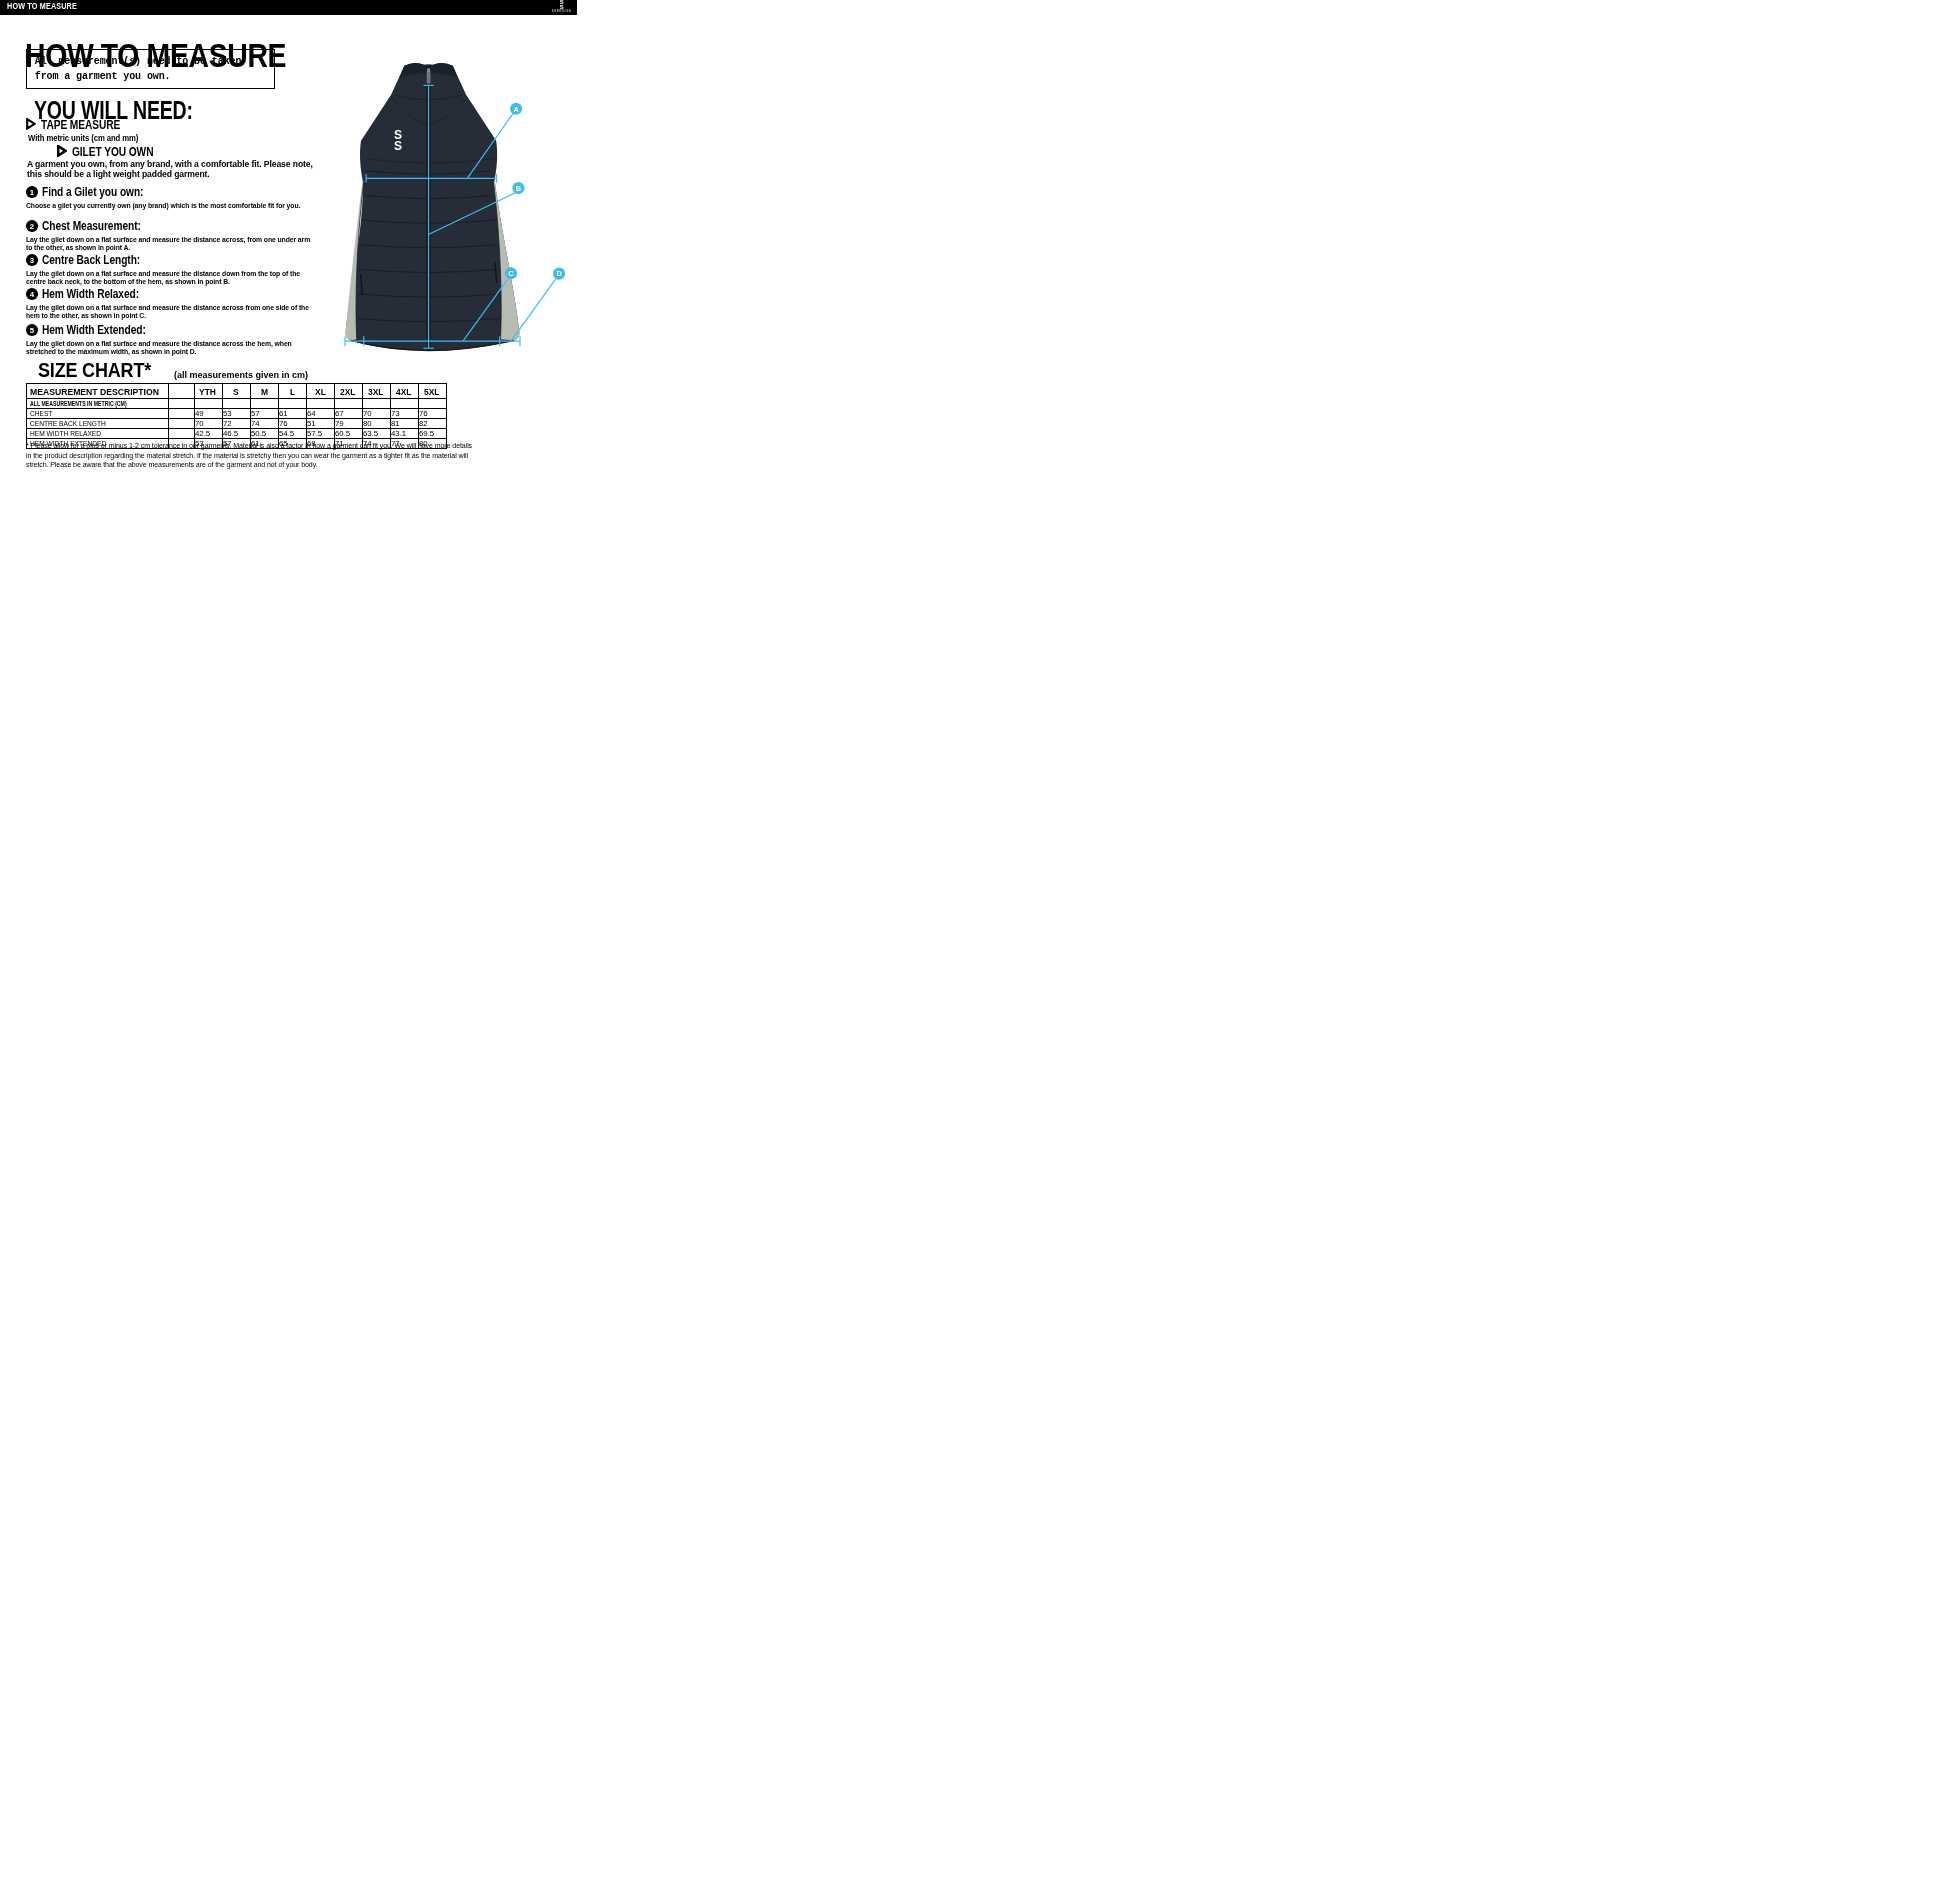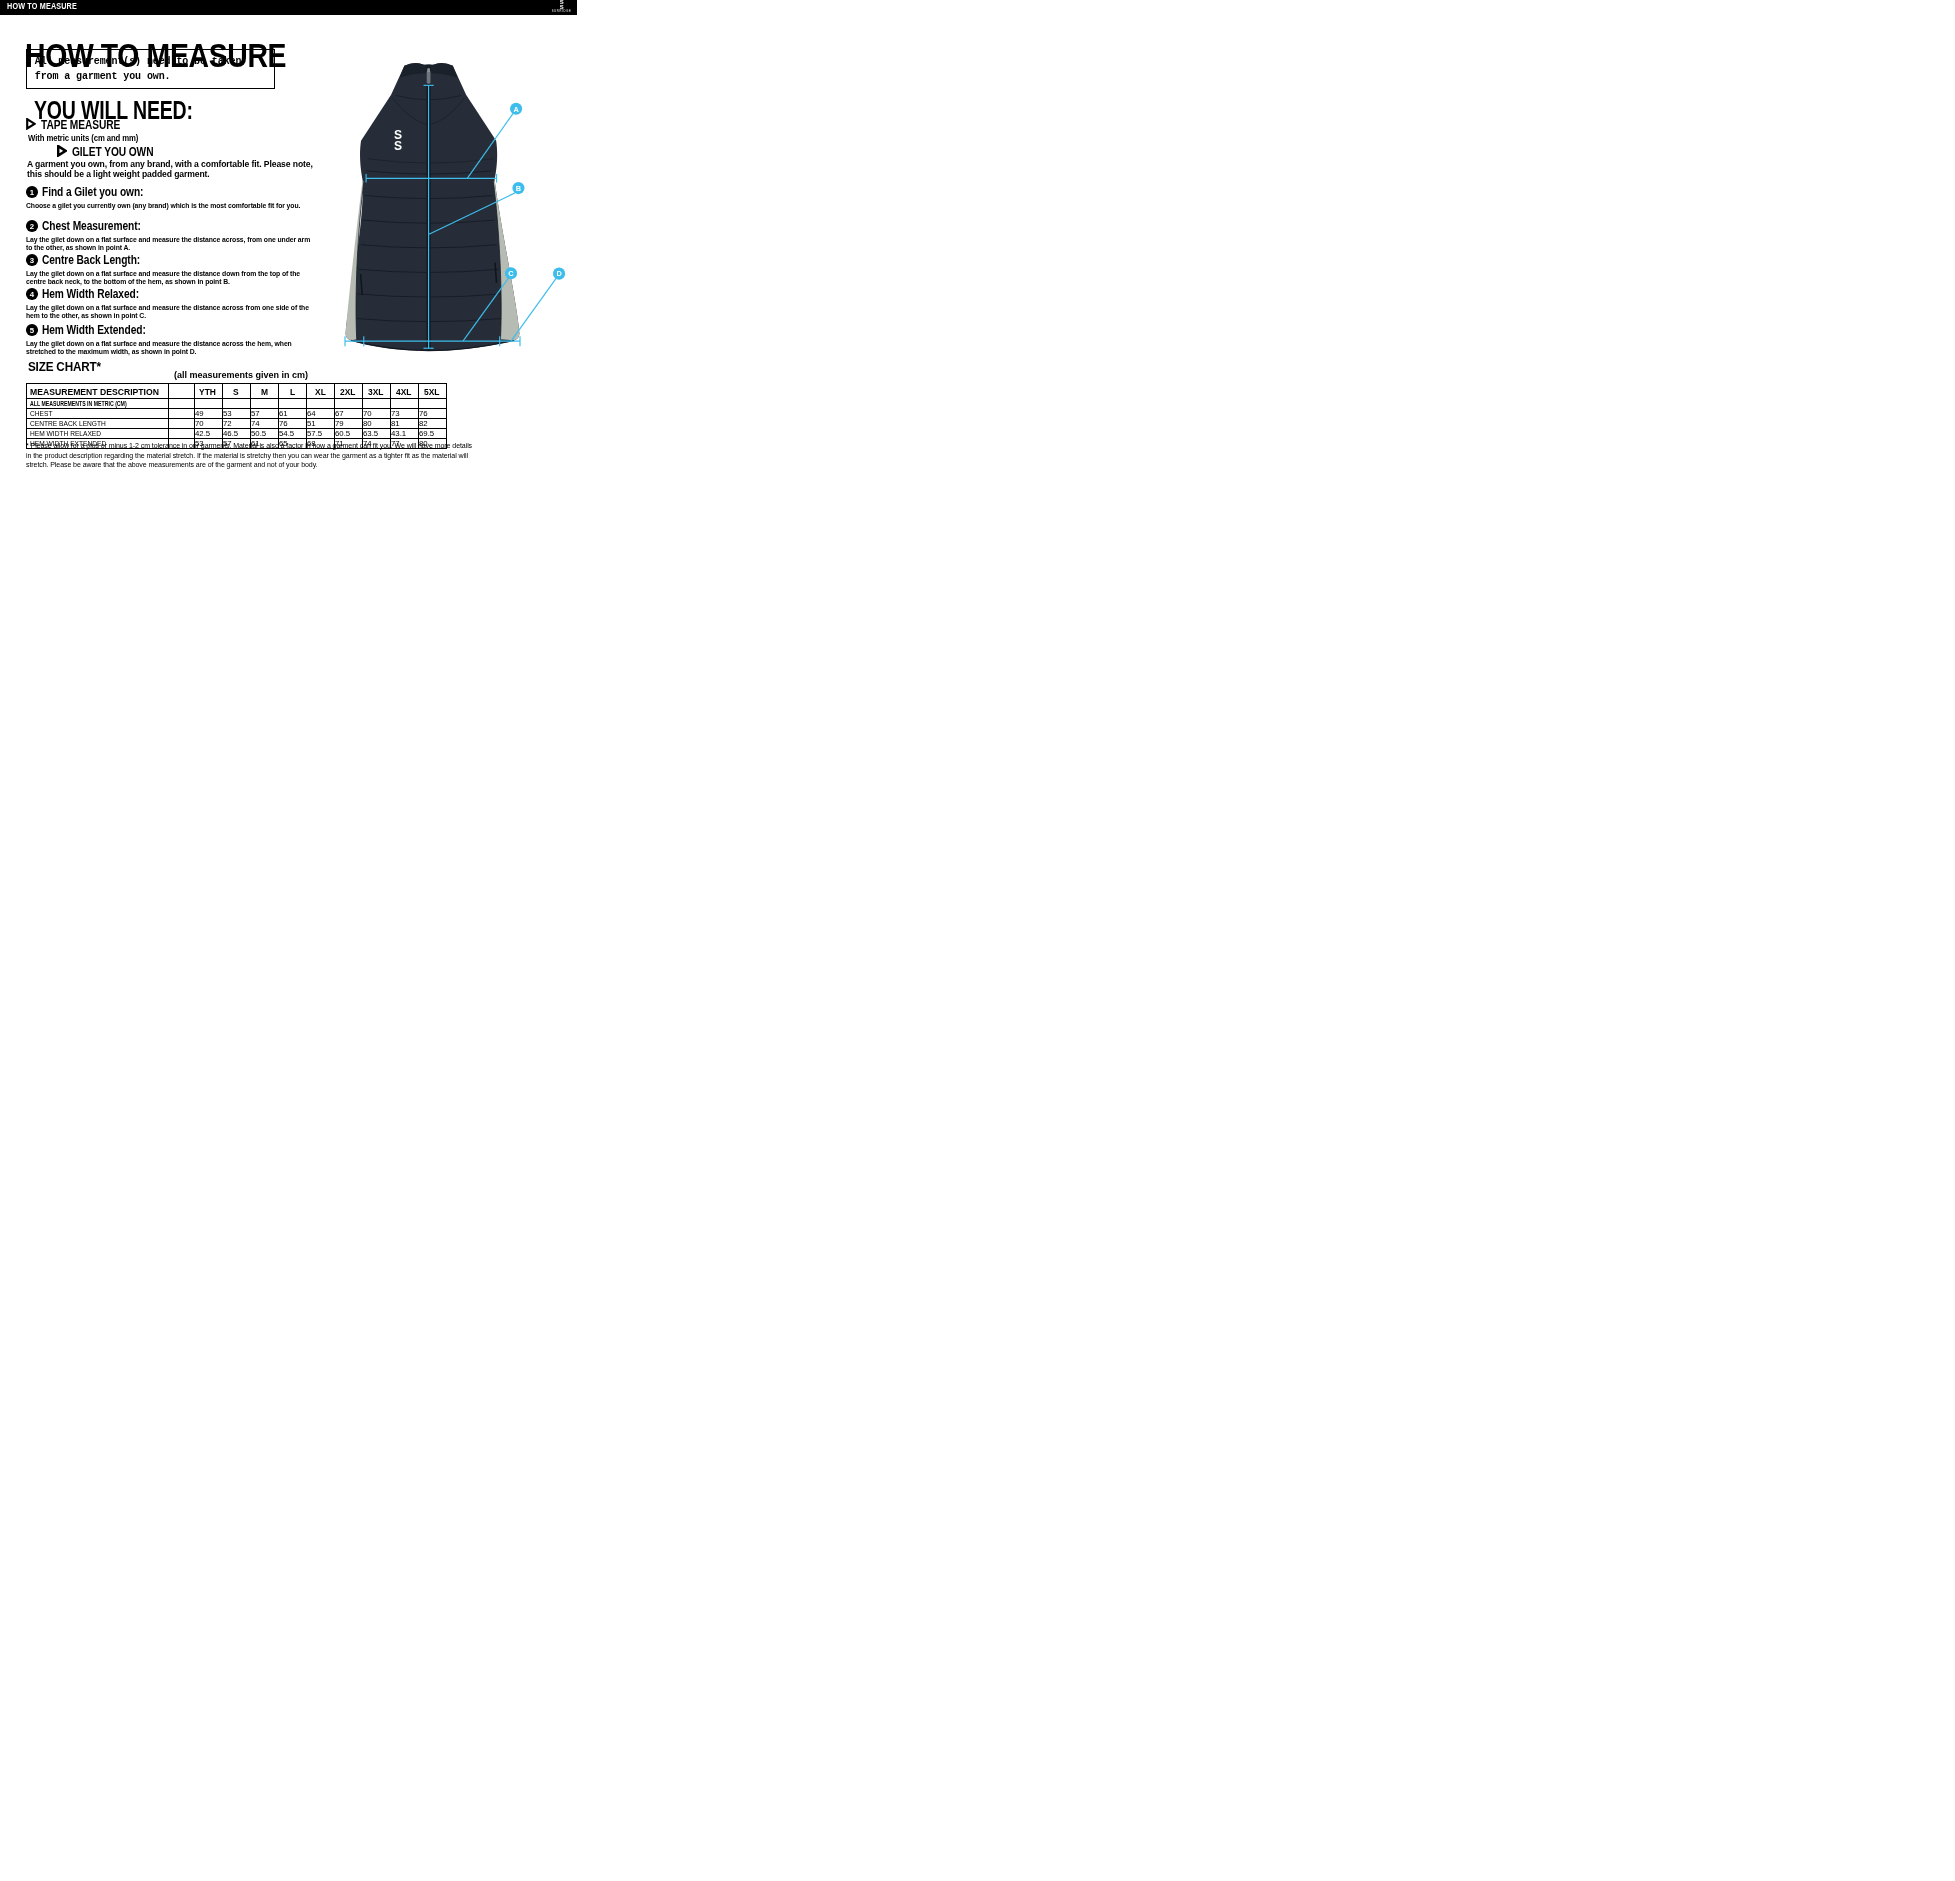--- a/index.html
+++ b/index.html
@@ -38,21 +38,21 @@
   .step{position:absolute;left:26px;width:403px;}
   .step-head{display:flex;align-items:center;}
   .badge{flex:0 0 auto;width:11.7px;height:11.7px;border-radius:50%;background:#000;color:#fff;
          display:flex;align-items:center;justify-content:center;font-size:7.8px;font-weight:800;}
   .step-title{margin-left:4.3px;font-size:12px;font-weight:800;letter-spacing:-0.1px;}
   .step-body{margin-top:2.7px;font-size:7.6px;font-weight:700;line-height:8.8px;
              transform:scaleX(.9);transform-origin:0 0;width:317px;letter-spacing:-0.1px;}
   #step-0{top:185px;} #step-1{top:219px;} #step-2{top:253px;} #step-3{top:287px;} #step-4{top:323px;}
 
   
-  #sc-title{position:absolute;left:28px;top:359px;font-size:13px;font-weight:800;letter-spacing:-0.2px;}
+  #sc-title{position:absolute;left:38px;top:359px;font-size:20px;font-weight:800;letter-spacing:-0.2px;}
   #sc-sub{position:absolute;left:134px;top:370px;font-size:9px;font-weight:700;padding-left:40px;}
   #size-table{position:absolute;left:26px;top:383px;border-collapse:collapse;table-layout:fixed;
               width:421px;}
   #size-table th,#size-table td{border:0.6px solid #000;border-top-width:1.2px;border-bottom-width:1.2px;
               padding:0;overflow:hidden;white-space:nowrap;}
   #size-table{border:1.2px solid #000;}
   #size-table th{height:14px;font-size:9.4px;font-weight:700;text-align:center;}
   #size-table th.desc{text-align:left;padding-left:3.1px;}
   #size-table td{height:8.6px;font-size:7.8px;font-weight:400;text-align:left;}
   #size-table td.lbl{text-align:left;padding-left:2.7px;}

